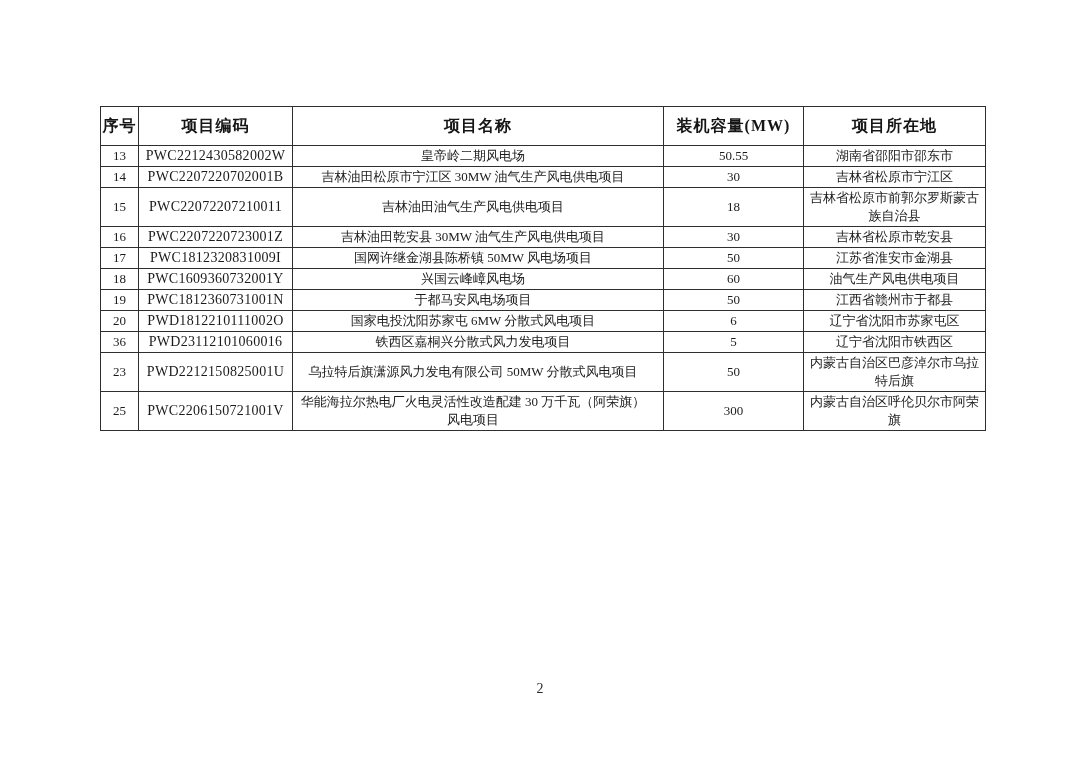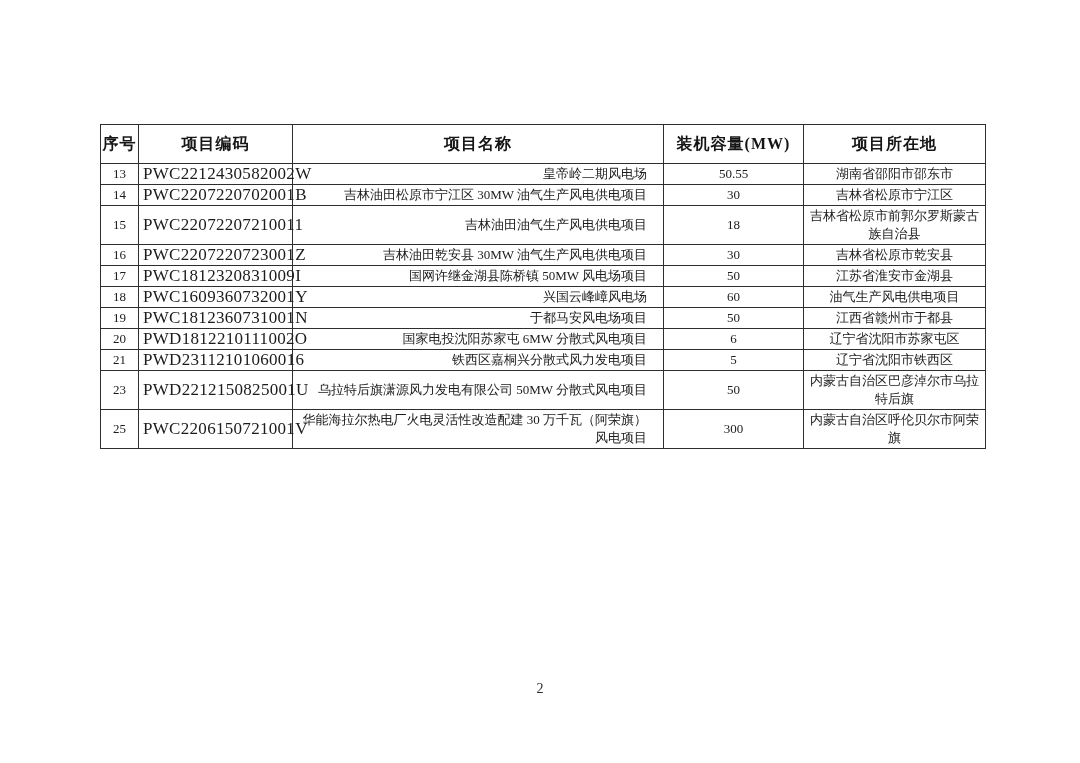--- a/index.html
+++ b/index.html
@@ -10,21 +10,21 @@
     color: #1b1b1b;
     overflow: hidden;
   }
   .page {
     position: relative;
     width: 1080px; height: 763px;
     background: #ffffff;
   }
   table.doc-table {
     position: absolute;
-    left: 100px; top: 124px;
+    left: 100px; top: 106px;
     width: 885px;
     border-collapse: collapse;
     table-layout: fixed;
   }
   .doc-table th, .doc-table td {
     border: 1px solid #2e2e2e;
     vertical-align: middle;
   }
   .doc-table th {
     height: 39px;
@@ -35,25 +35,25 @@
     color: #151515;
   }
   .doc-table td {
     height: 21px;
     font-size: 13px;
     line-height: 18px;
     padding: 1px 4px;
     text-align: center;
   }
   .doc-table td.col-code {
-    font-size: 17px;
+    font-size: 14px;
     letter-spacing: 0.3px;
   }
   .doc-table td.col-name {
-    text-align: right;
+    text-align: center;
     padding-left: 6px;
     padding-right: 16px;
   }
   .page-number {
     position: absolute;
     left: 0; top: 681px;
     width: 100%;
     text-align: center;
     font-size: 14px;
     color: #2a2a2e;
@@ -132,21 +132,21 @@
           <td class="col-location">江西省赣州市于都县</td>
         </tr>
         <tr>
           <td class="col-no">20</td>
           <td class="col-code">PWD1812210111002O</td>
           <td class="col-name">国家电投沈阳苏家屯 6MW 分散式风电项目</td>
           <td class="col-capacity">6</td>
           <td class="col-location">辽宁省沈阳市苏家屯区</td>
         </tr>
         <tr>
-          <td class="col-no">21</td>
+          <td class="col-no">36</td>
           <td class="col-code">PWD23112101060016</td>
           <td class="col-name">铁西区嘉桐兴分散式风力发电项目</td>
           <td class="col-capacity">5</td>
           <td class="col-location">辽宁省沈阳市铁西区</td>
         </tr>
         <tr>
           <td class="col-no">23</td>
           <td class="col-code">PWD2212150825001U</td>
           <td class="col-name">乌拉特后旗潇源风力发电有限公司 50MW 分散式风电项目</td>
           <td class="col-capacity">50</td>

